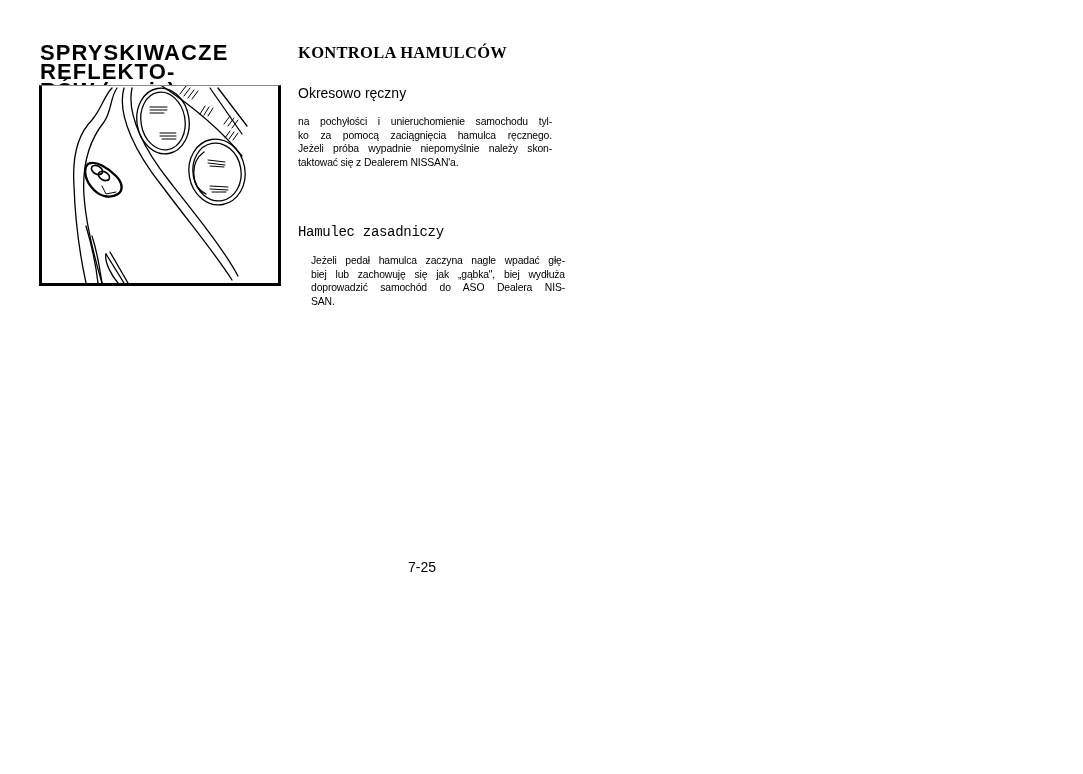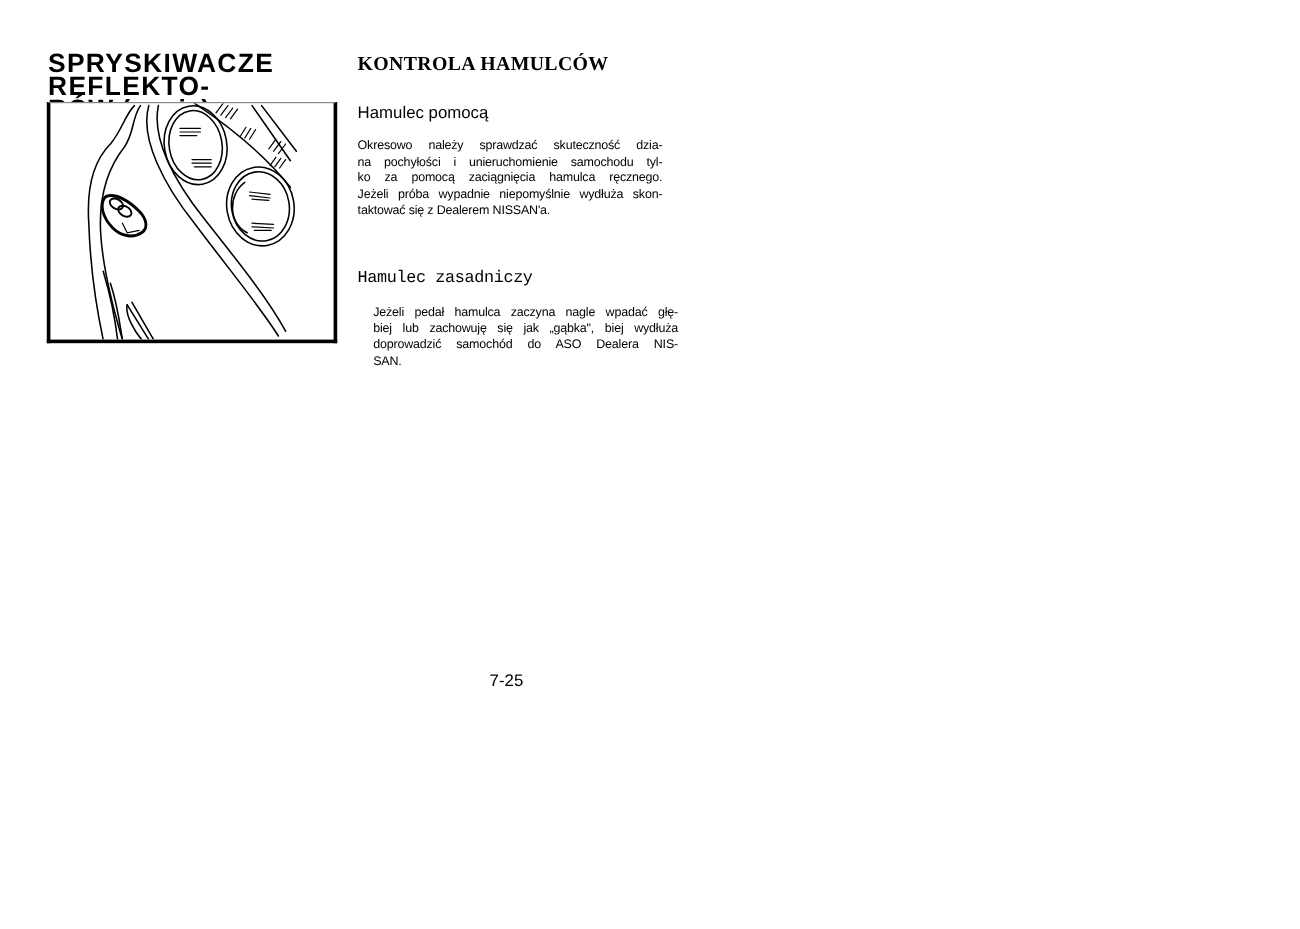--- a/index.html
+++ b/index.html
@@ -171,26 +171,25 @@
     <path d="M50 150 C 56 168, 58 185, 60 197"></path>
     <path d="M64 168 C 62 176, 70 190, 76 197"></path>
     <path d="M64 168 L 82 197"></path>
     <path d="M68 166 L 86 197"></path>
   </svg>
 </div>
 
 <div class="right-col">
   <h2 class="main-title">KONTROLA HAMULCÓW</h2>
 
-  <h3 class="subhead sub1">Hamulec pomocą</h3>
+  <h3 class="subhead sub1">Okresowo ręczny</h3>
   <p class="para para1">
-    <span class="ln">Okresowo należy sprawdzać skuteczność dzia-</span>
     <span class="ln">na pochyłości i unieruchomienie samochodu tyl-</span>
     <span class="ln">ko za pomocą zaciągnięcia hamulca ręcznego.</span>
-    <span class="ln">Jeżeli próba wypadnie niepomyślnie wydłuża skon-</span>
+    <span class="ln">Jeżeli próba wypadnie niepomyślnie należy skon-</span>
     <span class="ln last">taktować się z Dealerem NISSAN'a.</span>
   </p>
 
   <h3 class="subhead sub2">Hamulec zasadniczy</h3>
   <p class="para para2">
     <span class="ln">Jeżeli pedał hamulca zaczyna nagle wpadać głę-</span>
     <span class="ln">biej lub zachowuję się jak „gąbka", biej wydłuża</span>
     <span class="ln">doprowadzić samochód do ASO Dealera NIS-</span>
     <span class="ln last">SAN.</span>
   </p>

